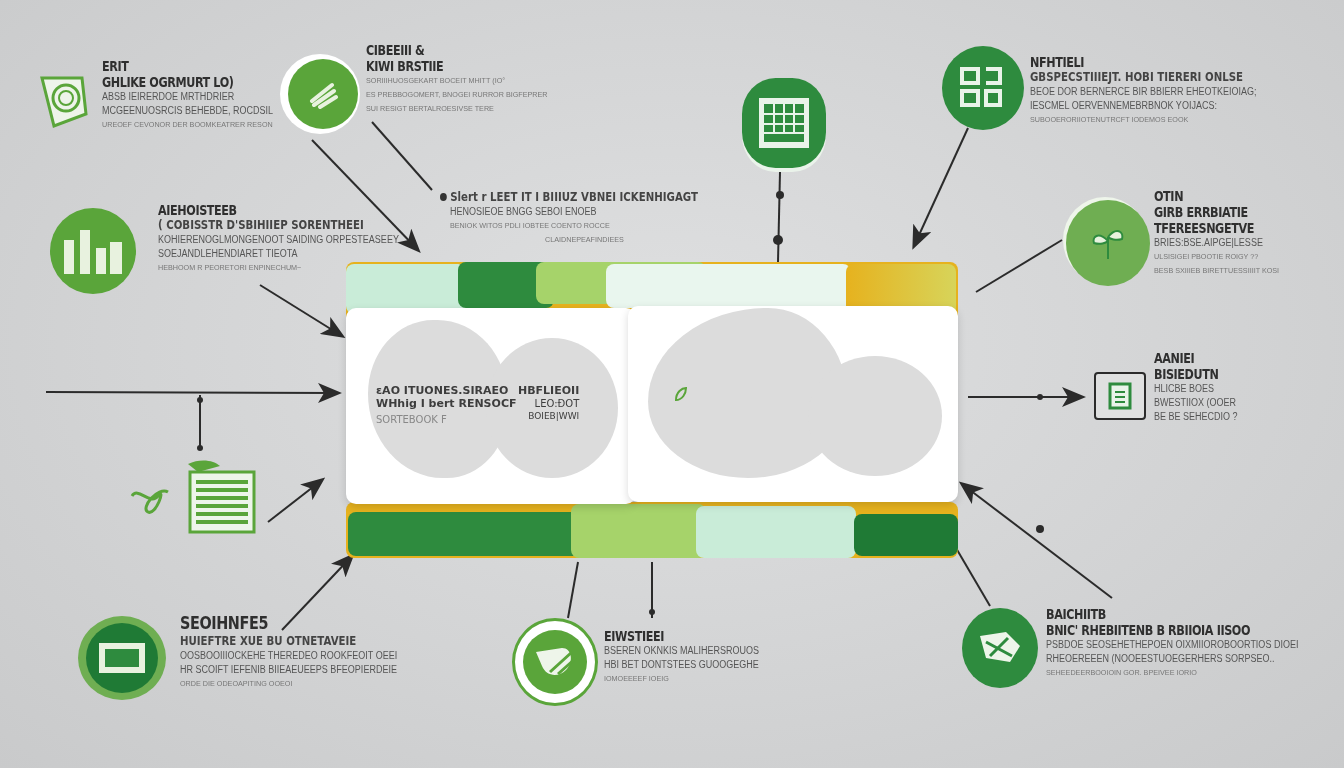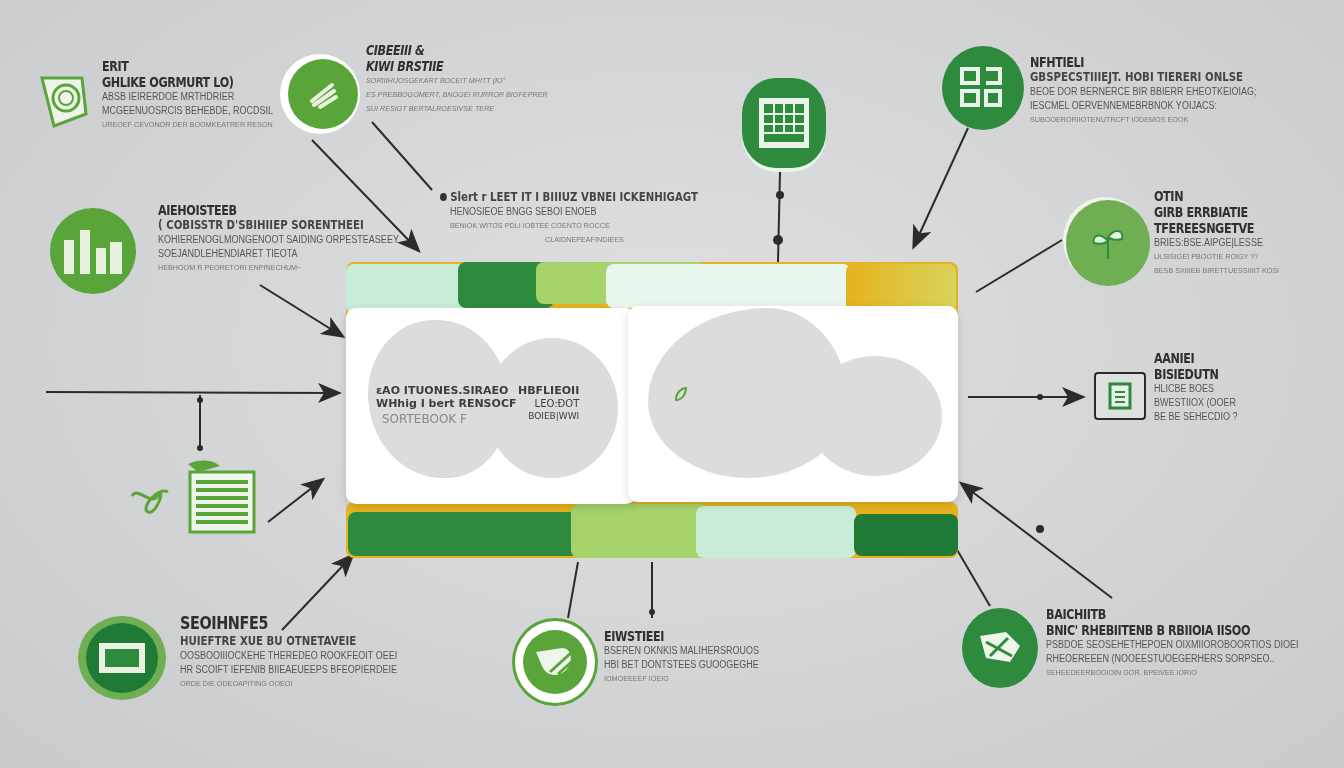--- a/index.html
+++ b/index.html
@@ -73,21 +73,21 @@
   <div class="band" style="left:225px;top:242px;width:135px;height:54px;background:#a6d36a;"></div>
   <div class="band" style="left:350px;top:244px;width:160px;height:52px;background:#c9ecd8;"></div>
   <div class="band" style="left:508px;top:252px;width:104px;height:42px;background:#1f7a35;"></div>
 
   <div class="panel" style="left:0;top:46px;width:290px;height:196px;">
     <div class="blob" style="left:22px;top:12px;width:140px;height:158px;border-radius:48% 52% 45% 55%;"></div>
     <div class="blob" style="left:140px;top:30px;width:132px;height:140px;"></div>
     <div class="panel-text" style="left:30px;top:76px;font-size:11px;font-weight:bold;line-height:13px;">
       <div>ɛAO  ITUONES.SIRAEO</div>
       <div>WHhig I bert RENSOCF</div>
-      <div style="font-size:12px;color:#888;font-weight:normal;margin-top:3px;margin-left:6px;">SORTEBOOK F</div>
+      <div style="font-size:10px;color:#888;font-weight:normal;margin-top:3px;">SORTEBOOK F</div>
     </div>
     <div class="panel-text" style="left:172px;top:76px;font-size:11px;font-weight:bold;line-height:13px;text-align:right;">
       <div>HBFLIEOII</div>
       <div style="font-size:10px;font-weight:normal;">LEO:ĐOT</div>
       <div style="font-size:9px;font-weight:normal;">BOIEB|WWI</div>
     </div>
   </div>
 
   <div class="panel" style="left:282px;top:44px;width:330px;height:196px;">
     <div class="blob" style="left:20px;top:2px;width:200px;height:170px;border-radius:60% 40% 50% 50% / 55% 55% 45% 45%;"></div>
@@ -115,21 +115,21 @@
   <div class="l small">UREOEF CEVONOR DER BOOMKEATRER RESON</div>
 </div>
 
 <div class="icon" style="left:280px;top:54px;width:80px;height:80px;background:#ffffff;">
   <div style="width:70px;height:70px;border-radius:50%;background:#5aa53a;display:flex;align-items:center;justify-content:center;margin-left:6px;">
     <svg width="34" height="30">
         <path d="M6,22 L26,6 M8,26 L28,12 M14,28 L30,18" stroke="#e8f2df" stroke-width="4" stroke-linecap="round"></path>
       </svg>
   </div>
 </div>
-<div class="block" style="left:366px;top:42px;font-style:italic;">
+<div class="block" style="left:366px;top:42px;">
   <div class="t1">CIBEEIII &amp;</div>
   <div class="t1">KIWI BRSTIIE</div>
   <div class="l small">SORIIIHUOSGEKART BOCEIT MHITT (IO°</div>
   <div class="l small">ES PREBBOGOMERT, BNOGEI RURROR BIGFEPRER</div>
   <div class="l small">SUI RESIGT BERTALROESIVSE TERE</div>
 </div>
 
 <div class="block" style="left:440px;top:190px;">
   <div class="t2" style="font-size:12px;">
     <span style="display:inline-block;width:8px;height:8px;border-radius:50%;background:#333;margin-right:4px;"></span><span>Slert r LEET IT I BIIIUZ VBNEI ICKENHIGAGT</span>

